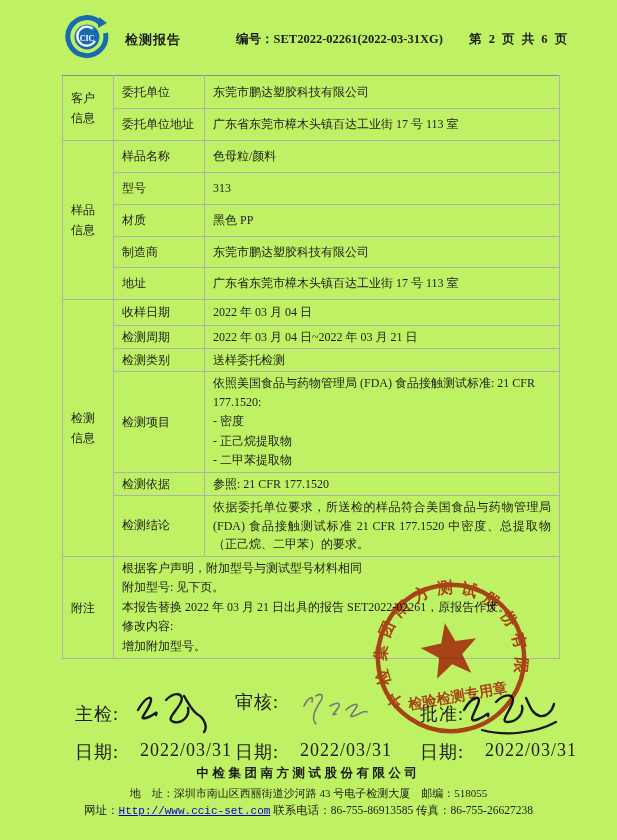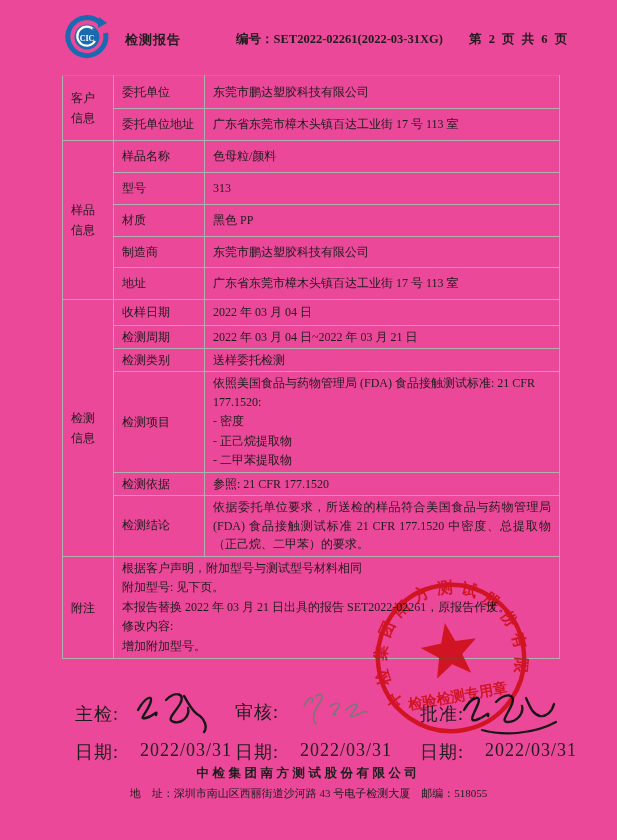--- a/index.html
+++ b/index.html
@@ -1,21 +1,21 @@
 <!DOCTYPE html>
 <html><head>
 <meta charset="utf-8">
 <style>
   * { box-sizing: border-box; }
   html,body { margin:0; padding:0; background:#ffffff; }
   .page {
     position: relative;
     width: 617px; height: 840px;
     margin: 0 auto;
-    background: #ec4899;
+    background: #bef264;
     font-family: "Liberation Serif", "DejaVu Serif", serif;
     color: #1c1c1c;
     overflow: hidden;
   }
   
   .hdr-logo { position:absolute; left:63px; top:13px; width:48px; height:48px; }
   .hdr-title { position:absolute; left:125px; top:31px; font-size:13px; font-weight:bold; letter-spacing:1px; }
   .hdr-no { position:absolute; left:236px; top:31px; font-size:12.5px; font-weight:bold; }
   .hdr-page { position:absolute; left:469px; top:31px; font-size:12.5px; font-weight:bold; letter-spacing:2px; }
   
@@ -165,21 +165,21 @@
     </tbody>
   </table>
 
   <div class="sig-area">
     <span class="lbl" style="left:13px; top:16px;">主检:</span>
     <svg class="sig-svg" style="left:62px; top:0px;" width="100" height="50" viewBox="0 0 100 50">
       <path d="M14 24 C22 10 30 8 26 18 C22 28 14 34 22 32 C30 30 34 23 32 29" stroke="#161616" stroke-width="2.4"></path>
       <path d="M42 14 C52 4 62 8 56 18 C50 28 42 34 50 36 C58 38 66 30 64 22" stroke="#161616" stroke-width="2.4"></path>
       <path d="M60 10 C64 16 68 26 76 30 C80 33 84 41 80 46" stroke="#161616" stroke-width="2.4"></path>
     </svg>
-    <span class="lbl" style="left:173px; top:14px;">审核:</span>
+    <span class="lbl" style="left:173px; top:4px;">审核:</span>
     <svg class="sig-svg" style="left:228px; top:2px;" width="90" height="44" viewBox="0 0 90 44">
       <path d="M14 18 C18 10 24 6 22 14 M26 8 C32 4 34 8 30 14 C26 20 20 30 26 36" stroke="#777" stroke-width="1.6"></path>
       <path d="M40 18 C46 14 52 14 48 20 C44 26 40 28 46 26" stroke="#777" stroke-width="1.6"></path>
       <path d="M56 22 C62 16 70 14 66 20 C62 26 58 30 64 28 C70 26 74 22 77 24" stroke="#777" stroke-width="1.6"></path>
     </svg>
     <span class="lbl" style="left:358px; top:16px;">批准:</span>
     <svg class="sig-svg" style="left:392px; top:2px;" width="108" height="50" viewBox="0 0 108 50">
       <path d="M10 22 C18 8 28 6 24 16 C20 26 14 34 22 32 C30 30 36 22 34 28" stroke="#161616" stroke-width="2.4"></path>
       <path d="M42 14 C52 4 62 6 58 16 C54 26 46 34 54 34 C62 34 70 26 68 18" stroke="#161616" stroke-width="2.4"></path>
       <path d="M72 10 C76 18 78 26 86 28 C92 29 98 24 100 16" stroke="#161616" stroke-width="2.4"></path>
@@ -201,15 +201,20 @@
     <text font-size="16" font-weight="bold" fill="#dd2b1c" font-family="Liberation Serif, DejaVu Serif, serif">
       <textPath href="#ringArc" startOffset="2" textLength="318" lengthAdjust="spacing">中检集团南方测试股份有限公司</textPath>
     </text>
     <polygon fill="#dd2b1c" points="80,44 87.3,63.9 108.5,64.7 91.9,77.9 97.6,98.3 80,86.5 62.4,98.3 68.1,77.9 51.5,64.7 72.7,63.9"></polygon>
     <text x="80" y="124" text-anchor="middle" font-size="14.5" font-weight="bold" fill="#dd2b1c" font-family="Liberation Serif, DejaVu Serif, serif">检验检测专用章</text>
   </svg>
 
   <div class="footer">
     <div class="company">中检集团南方测试股份有限公司</div>
     <div class="addr">地　址：深圳市南山区西丽街道沙河路 43 号电子检测大厦　邮编：518055</div>
+    <div class="site">
+      <span>网址：</span><a class="weblink" href="#">Http://www.ccic-set.com</a>
+      <span>联系电话：86-755-86913585</span>
+      <span>传真：86-755-26627238</span>
+    </div>
   </div>
 
 </div>
 
 </body></html>

